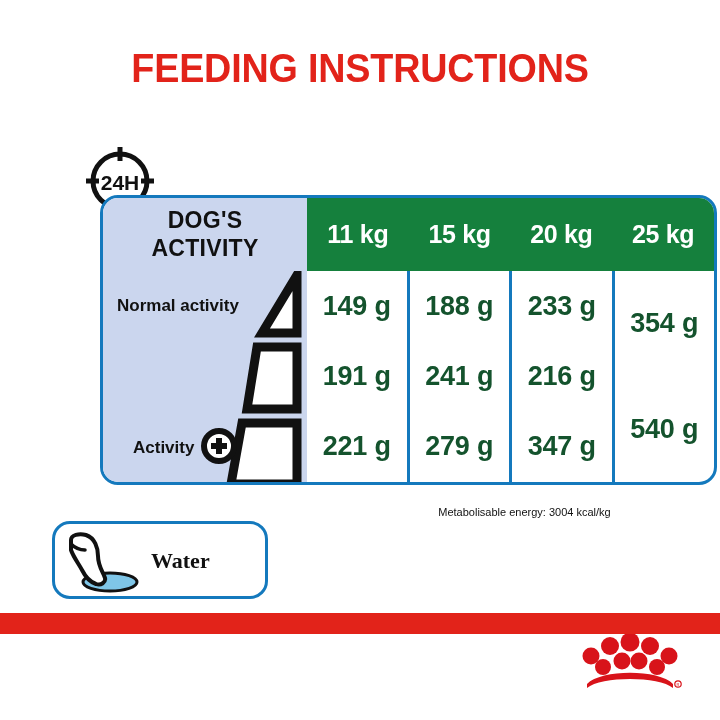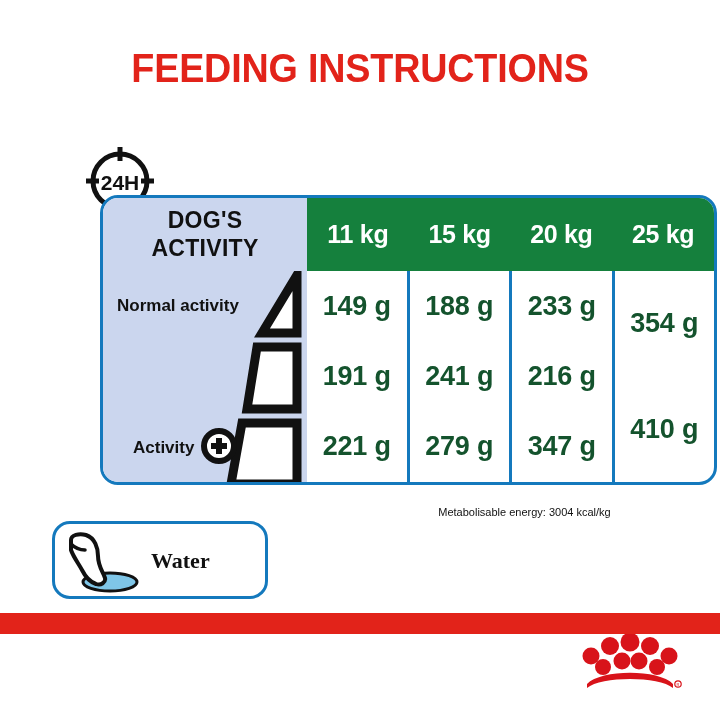--- a/index.html
+++ b/index.html
@@ -288,21 +288,21 @@
         <div class="data-cell">241 g</div>
         <div class="data-cell">279 g</div>
       </div>
       <div class="data-column">
         <div class="data-cell">233 g</div>
         <div class="data-cell">216 g</div>
         <div class="data-cell">347 g</div>
       </div>
       <div class="data-column">
         <div class="data-cell">354 g</div>
-        <div class="data-cell">410 g</div>
+        <div class="data-cell">540 g</div>
       </div>
     </div>
   </div>
 
   <div id="energy-note">Metabolisable energy: 3004 kcal/kg</div>
 
   <div id="water-box">
     <div id="water-icon">
       <svg width="84" height="62" viewBox="0 0 84 62">
         <ellipse cx="45" cy="50" rx="27" ry="9" fill="#7fc6e8" stroke="#111111" stroke-width="3"></ellipse>

